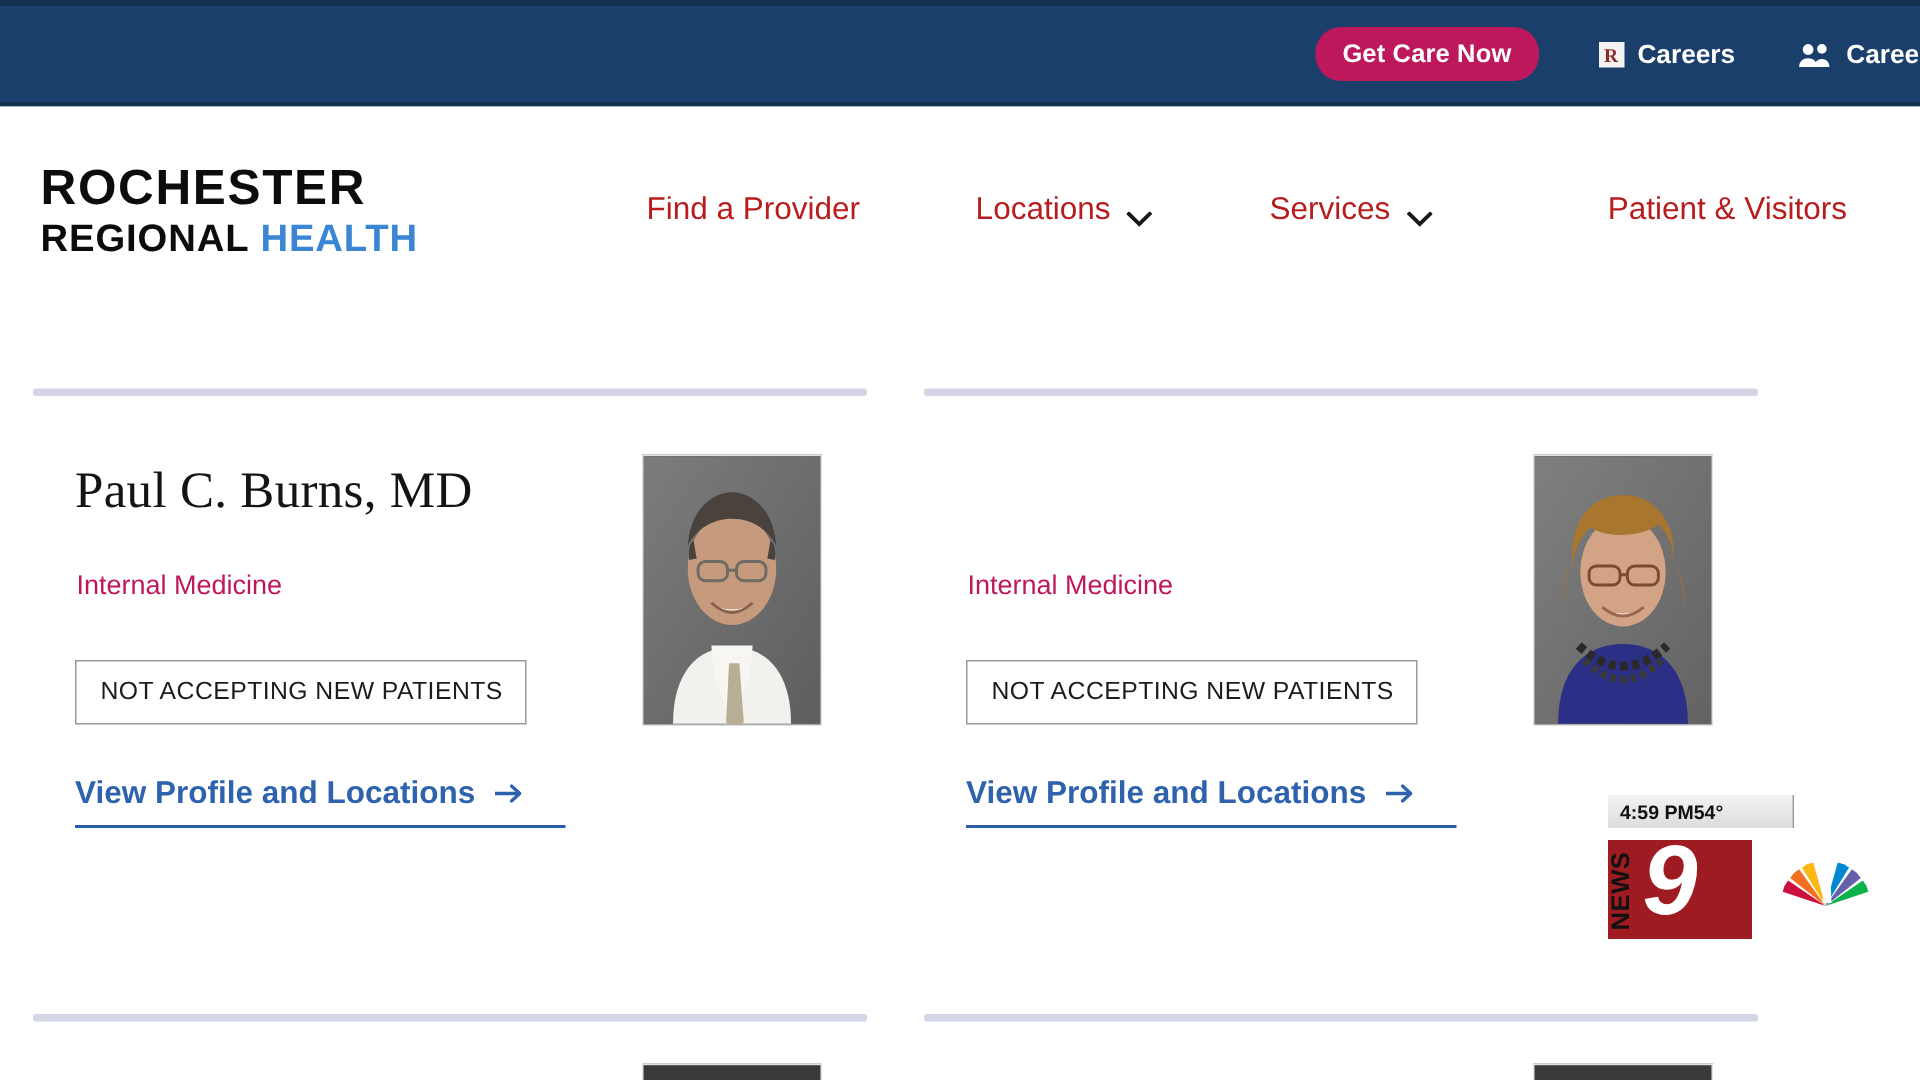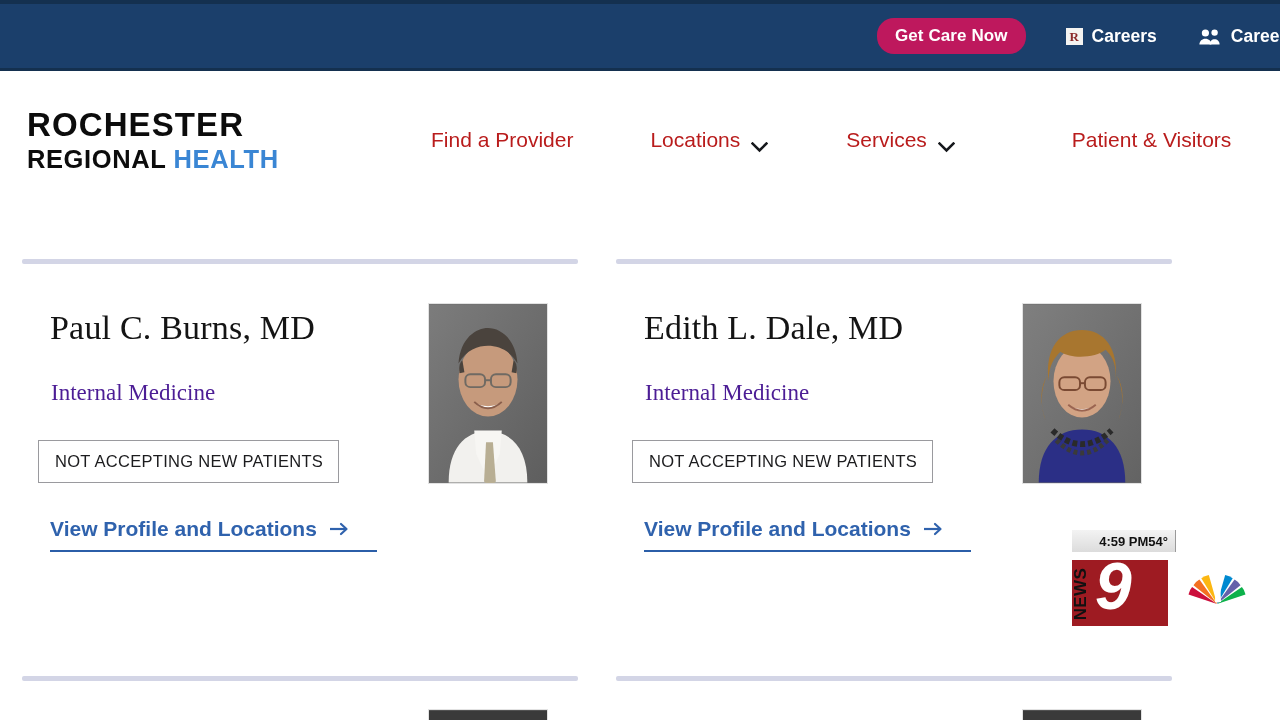--- a/index.html
+++ b/index.html
@@ -112,24 +112,24 @@
   .card-body { position: relative; height: 300px; }
 
   .provider-name {
     position: absolute; left: 28px; top: 45px;
     font-family: "Liberation Serif", serif;
     font-size: 34px; color: #141414;
     letter-spacing: .2px; white-space: nowrap;
   }
   .provider-specialty {
     position: absolute; left: 29px; top: 116px;
-    font-size: 23px; color: #4c1d95; font-family: Liberation Serif, serif;
+    font-size: 18px; color: #be185d;
   }
   .status-badge {
-    position: absolute; left: 16px; top: 176px;
+    position: absolute; left: 28px; top: 176px;
     border: 1px solid #9a9a9e;
     background: #ffffff;
     color: #1c1c1e;
     font-size: 16.5px;
     letter-spacing: .3px;
     padding: 11px 15px 11px 16px;
     display: inline-block;
     white-space: nowrap;
   }
   .profile-link {
@@ -156,24 +156,24 @@
   .headshot svg { display: block; width: 100%; height: 100%; }
 
   
   .card-row2 .card-body { height: 60px; }
   .card-row2 .headshot { top: 28px; height: 181px; }
 
   
   .bug { position: absolute; right: 16px; bottom: 93px; width: 200px; height: 97px; }
   .time-temp {
     position: absolute; left: 8px; top: 0;
-    width: 104px; height: 22px;
+    width: 124px; height: 22px;
     background: linear-gradient(#f3f3f3, #dcdcdc);
     border-right: 1px solid #9a9a9a;
-    display: flex; align-items: center; justify-content: flex-end;
+    display: flex; align-items: center; justify-content: flex-start;
     padding: 0 7px 0 8px;
   }
   .time-temp span {
     font-size: 13px; font-weight: bold; color: #111;
     font-family: "Liberation Sans", sans-serif;
     white-space: nowrap;
   }
   .news10 {
     position: absolute; left: 8px; top: 30px;
     width: 96px; height: 66px;
@@ -298,21 +298,20 @@
           <path d="M48 101 q12 9 24 0 q-12 5-24 0z" fill="#ffffff"></path>
           <path d="M46 99 q14 13 28 0" stroke="#8a5f4c" stroke-width="2" fill="none"></path>
         </svg>
       </div>
     </div>
   </div>
 
   <div class="card card-col2 card-row1">
     <div class="card-divider"></div>
     <div class="card-body">
-      <div class="provider-name">Edith L. Dale, MD</div>
       <div class="provider-specialty">Internal Medicine</div>
       <div class="status-badge">NOT ACCEPTING NEW PATIENTS</div>
       <a class="profile-link">
         <span class="profile-link-text">View Profile and Locations</span>
         <span class="arrow-icon">
           <svg viewBox="0 0 20 16" xmlns="http://www.w3.org/2000/svg">
             <path d="M1 8 H17" stroke="#2f62ad" stroke-width="2.2" fill="none"></path>
             <path d="M12 3 L17.5 8 L12 13" stroke="#2f62ad" stroke-width="2.2" fill="none" stroke-linecap="round" stroke-linejoin="round"></path>
           </svg>
         </span>

